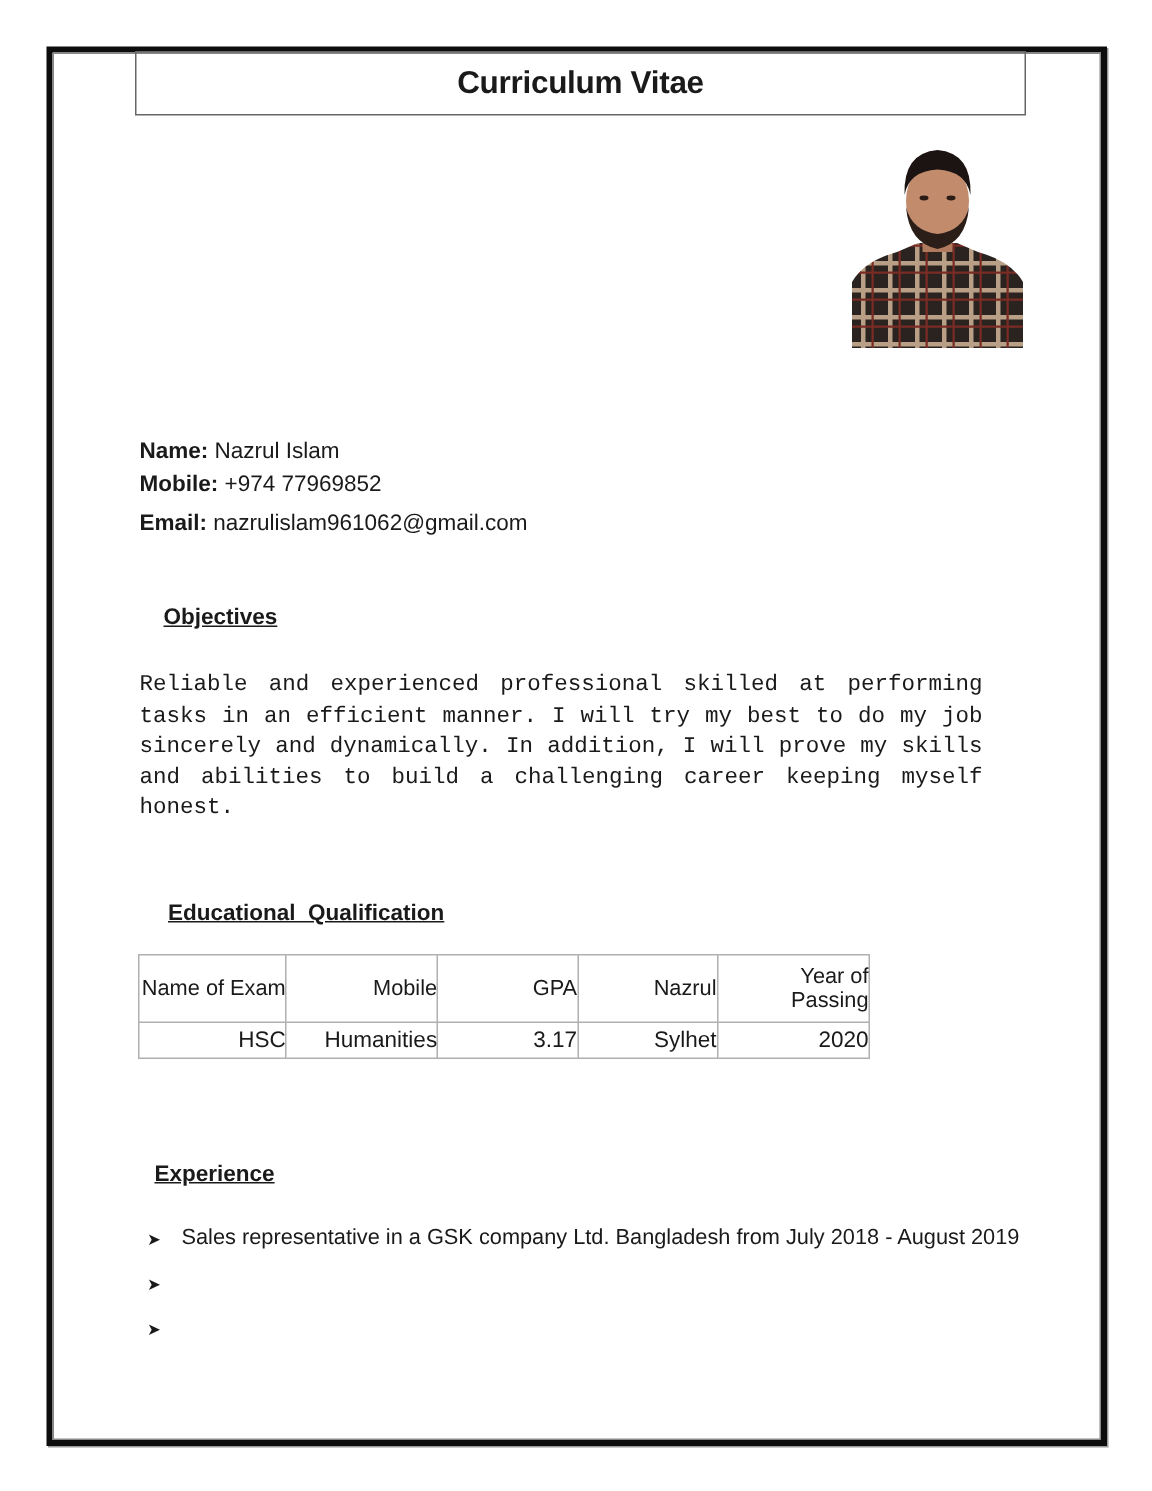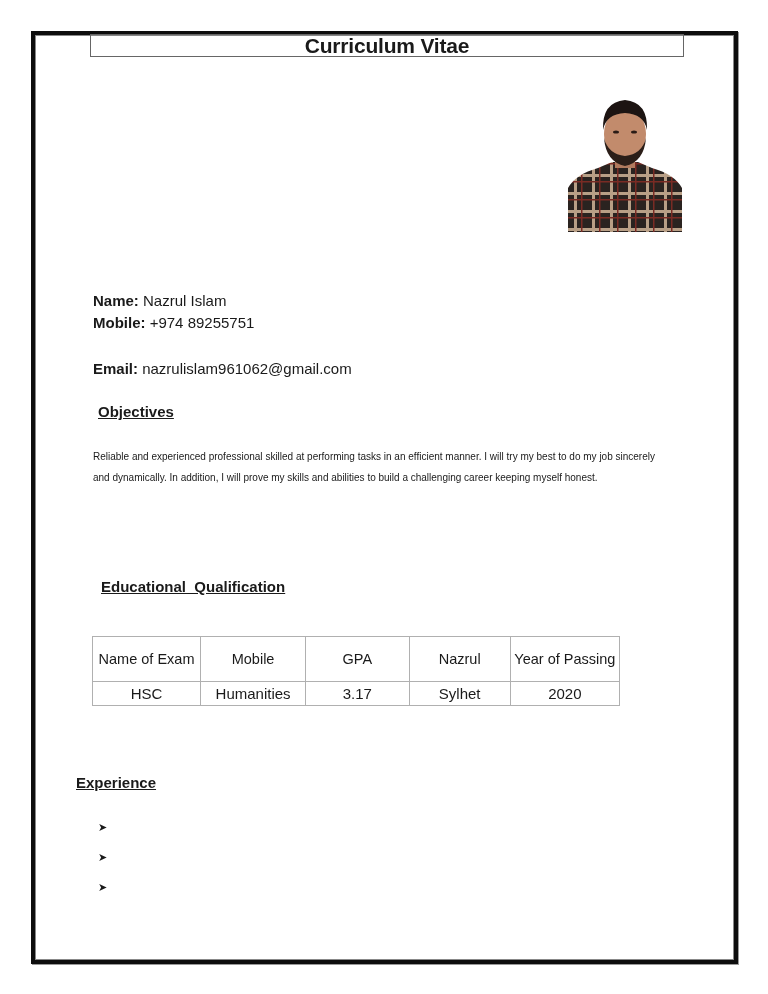--- a/index.html
+++ b/index.html
@@ -6,45 +6,45 @@
   body {
     width: 768px; height: 994px; position: relative; overflow: hidden;
     font-family: "Liberation Sans", sans-serif; color: #1a1a1a;
   }
   .frame {
     position: absolute; left: 31px; top: 31px; width: 699px; height: 925px;
     border: 4px solid #0d0d0d;
     box-shadow: inset 1px 1px 0 #888, inset -1px -1px 0 #888, 1px 1px 0 #999;
   }
   .title-box {
-    position: absolute; left: 90px; top: 34px; width: 594px; height: 23px;
+    position: absolute; left: 90px; top: 34px; width: 594px; height: 43px;
     border: 1px solid #666; box-sizing: border-box;
     display: flex; align-items: center; justify-content: center;
   }
   .title-box span { font-size: 21px; font-weight: bold; letter-spacing: -0.2px; }
 
   .photo {
     position: absolute; left: 568px; top: 96px; width: 114px; height: 136px;
   }
 
   .info { position: absolute; left: 93px; font-size: 15px; }
   .info b { font-weight: bold; }
 
   .heading {
-    position: absolute; font-size: 15px; font-weight: bold; text-decoration: underline;
+    position: absolute; font-size: 15px; font-weight: bold; text-decoration: underline; margin-left: 11px;
   }
 
   .objective {
     position: absolute; left: 93px; top: 447px; width: 562px;
-    font-size: 10px; line-height: 20.5px; text-align: justify;
+    font-size: 15px; line-height: 20.5px; text-align: justify; font-family: Liberation Mono, monospace;
   }
 
   table.edu {
-    position: absolute; left: 92px; top: 636px; width: 528px;
-    border-collapse: collapse; font-size: 14.5px; text-align: center;
+    position: absolute; left: 92px; top: 636px; width: 488px;
+    border-collapse: collapse; font-size: 14.5px; text-align: right;
   }
   table.edu td, table.edu th {
     border: 1px solid #b0b0b0; font-weight: normal; padding: 0;
   }
   table.edu thead th { height: 44px; }
   table.edu tbody td { height: 23px; font-size: 15px; }
 
   .exp-list {
     position: absolute; left: 98px; top: 817px; margin: 0; padding: 0; list-style: none;
     font-size: 14.5px;
@@ -80,31 +80,31 @@
   <ellipse cx="48" cy="36" rx="3" ry="1.6" fill="#2a1b15"></ellipse>
   <ellipse cx="66" cy="36" rx="3" ry="1.6" fill="#2a1b15"></ellipse>
 </svg>
 
 <div class="info" style="top:292px;">
   <b>Name:</b>
   <span>Nazrul Islam</span>
 </div>
 <div class="info" style="top:314px;">
   <b>Mobile:</b>
-  <span>+974 89255751</span>
+  <span>+974 77969852</span>
 </div>
-<div class="info" style="top:360px;">
+<div class="info" style="top:340px;">
   <b>Email:</b>
   <span>nazrulislam961062@gmail.com</span>
 </div>
 
 <div class="heading" style="left:98px; top:403px;">Objectives</div>
 <div class="objective">Reliable and experienced professional skilled at performing tasks in an efficient manner. I will try my best to do my job sincerely and dynamically. In addition, I will prove my skills and abilities to build a challenging career keeping myself honest.</div>
 
-<div class="heading" style="left:101px; top:578px; white-space:pre;">Educational  Qualification</div>
+<div class="heading" style="left:101px; top:600px; white-space:pre;">Educational  Qualification</div>
 
 <table class="edu">
   <colgroup>
     <col style="width:115px">
       <col style="width:108px">
       <col style="width:111px">
       <col style="width:107px">
       <col style="width:115px">
   </colgroup>
   <thead>
@@ -120,25 +120,26 @@
     <tr>
       <td>HSC</td>
       <td>Humanities</td>
       <td>3.17</td>
       <td>Sylhet</td>
       <td>2020</td>
     </tr>
   </tbody>
 </table>
 
-<div class="heading" style="left:76px; top:774px;">Experience</div>
+<div class="heading" style="left:92px; top:774px;">Experience</div>
 
 <ul class="exp-list">
   <li>
     <span class="bullet">➤</span>
+    <span>Sales representative in a GSK company Ltd. Bangladesh from July 2018 - August 2019</span>
   </li>
   <li>
     <span class="bullet">➤</span>
   </li>
   <li>
     <span class="bullet">➤</span>
   </li>
 </ul>
 
 </body></html>

